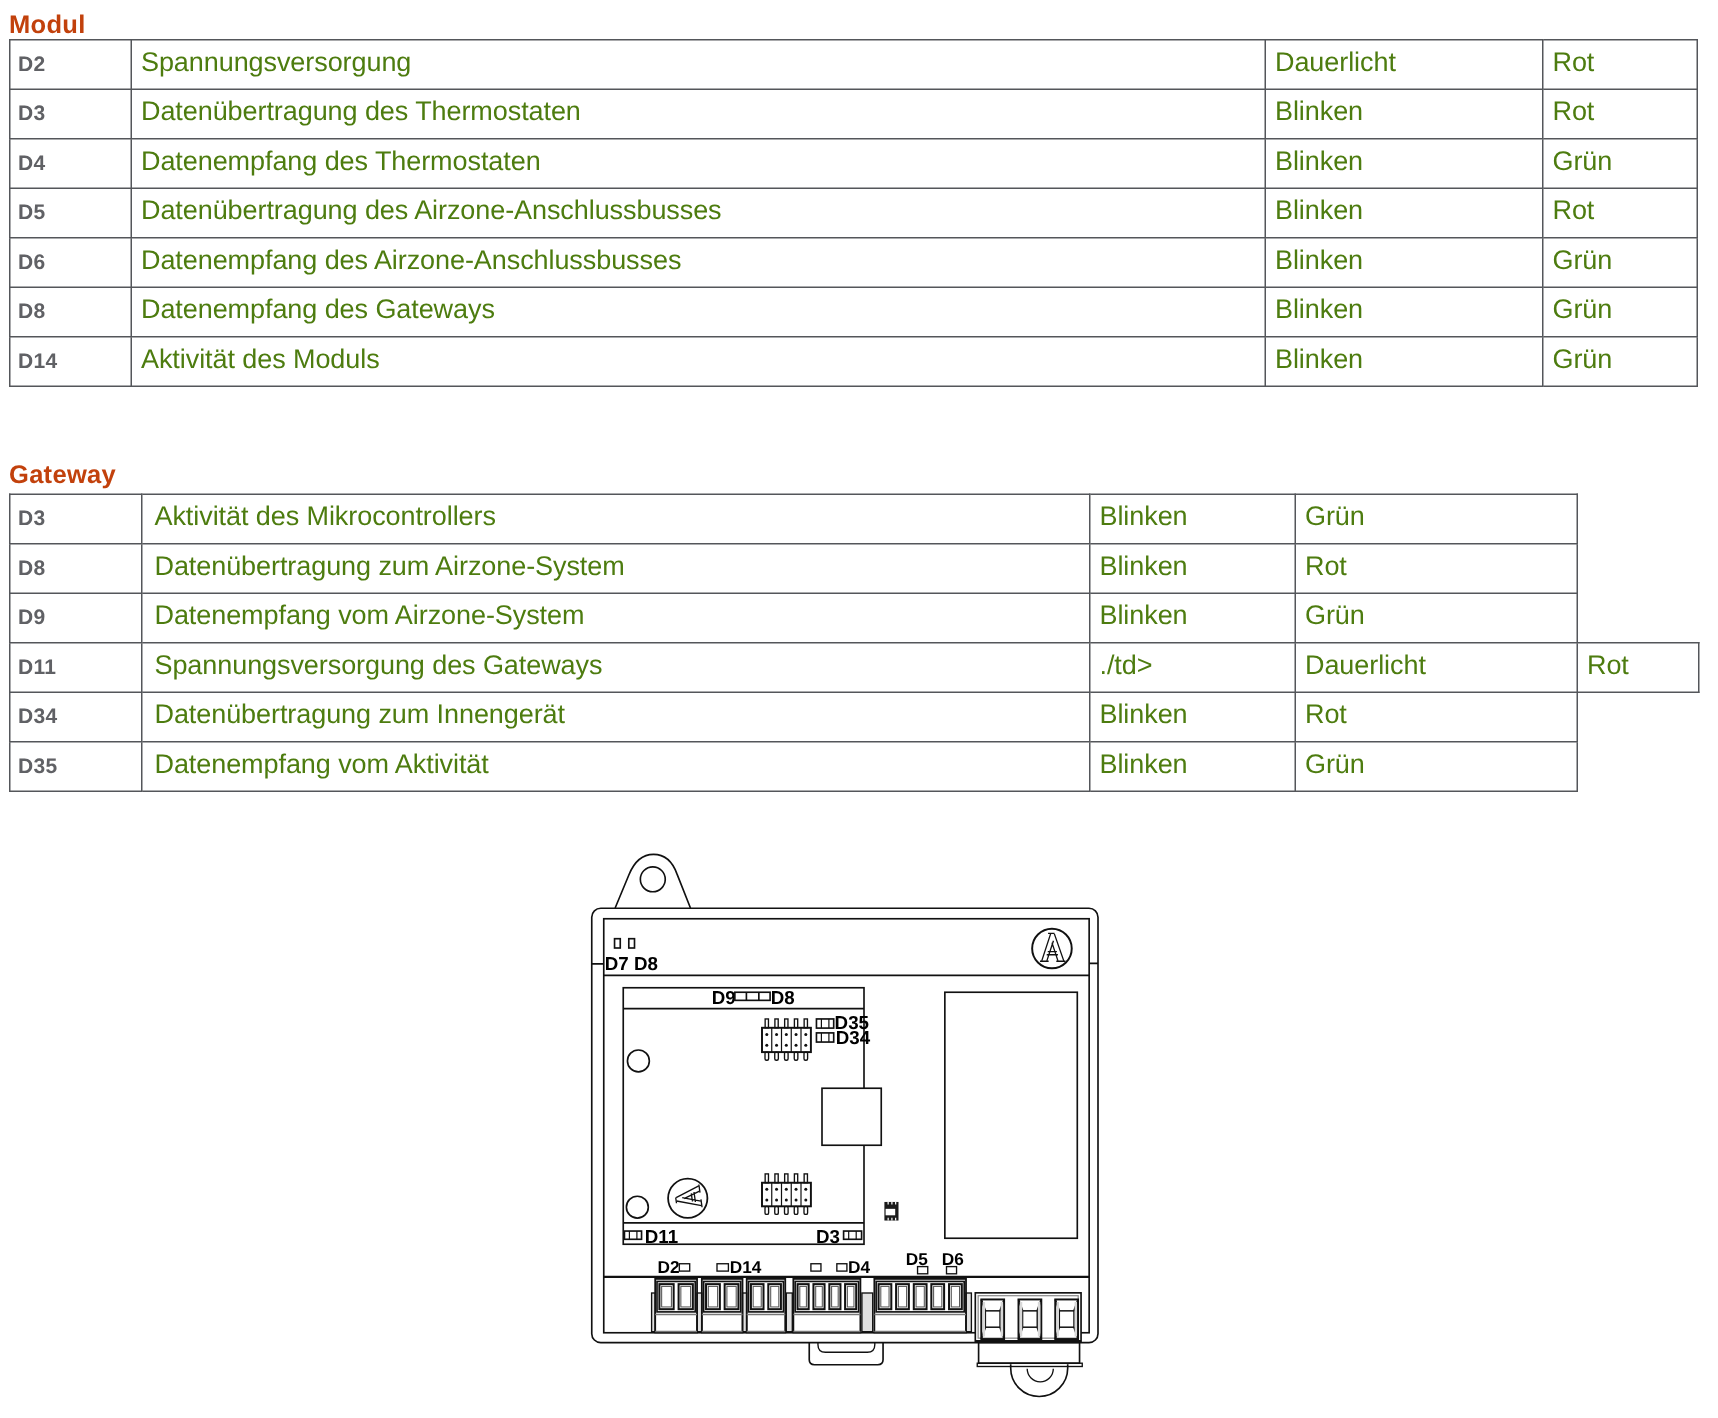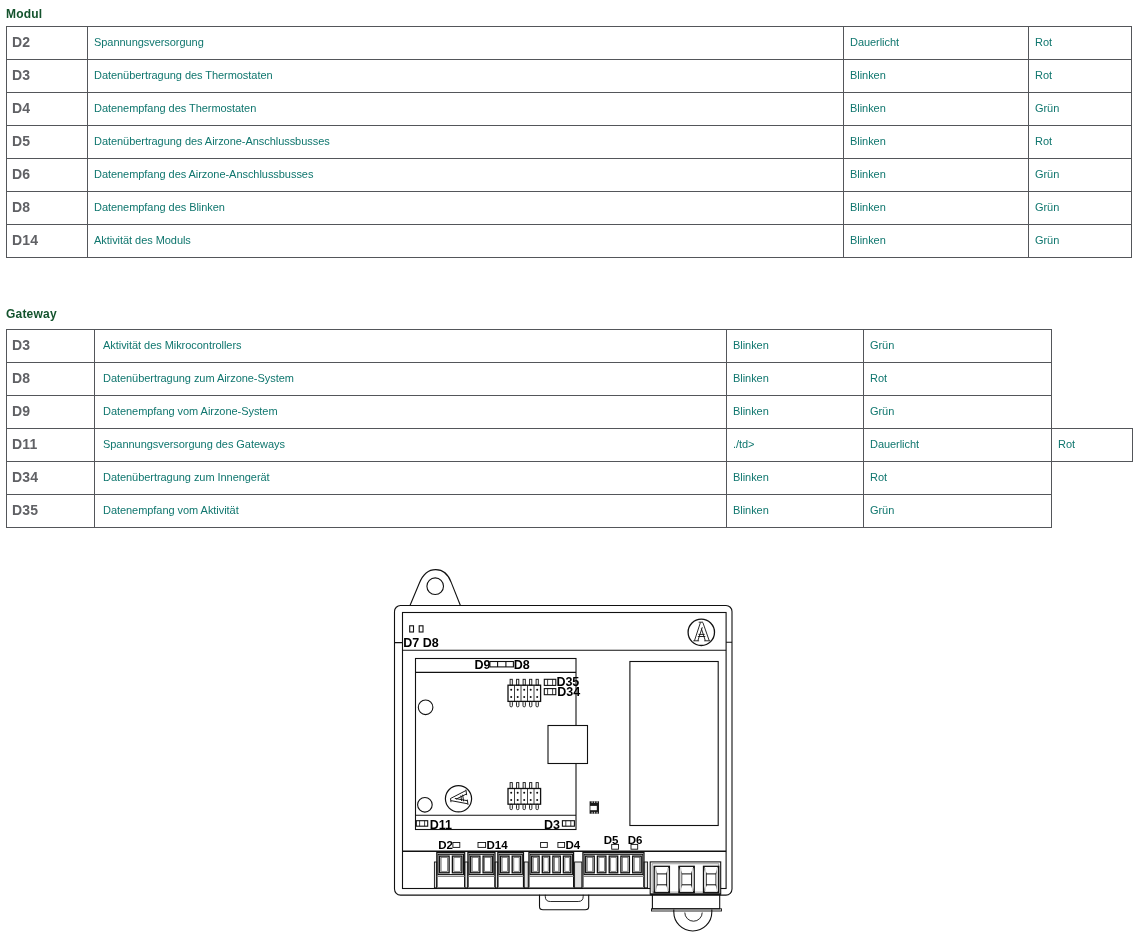--- a/index.html
+++ b/index.html
@@ -1,21 +1,21 @@
 <!DOCTYPE html>
 <html lang="de"><head>
 <meta charset="utf-8">
 <title>LED Tabellen</title>
 <style>
   html,body{margin:0;padding:0;background:#ffffff;}
   body{width:1145px;height:945px;position:relative;overflow:hidden;
        font-family:"Liberation Sans",sans-serif;}
-  .hd{position:absolute;font-weight:bold;font-size:12px;color:#14532d;letter-spacing:.2px;}
+  .hd{position:absolute;font-weight:bold;font-size:17px;color:#c2410c;letter-spacing:.2px;}
   table{position:absolute;border-collapse:collapse;table-layout:fixed;}
-  td{border:1px solid #54565a;font-size:11px;color:#0f766e;letter-spacing:-.05px;
+  td{border:1px solid #54565a;font-size:18px;color:#4d7c0f;letter-spacing:-.05px;
      padding:0 3px 3px 6px;white-space:nowrap;overflow:hidden;vertical-align:middle;}
   td.k{font-weight:bold;font-size:14px;color:#606165;padding-left:5px;letter-spacing:.2px;}
   tr{height:33px;}
   #t2 td:nth-child(2){padding-left:8px;margin-top:20px;}
 </style>
 </head>
 <body>
 
 <div class="hd" style="left:6px;top:7px;">Modul</div>
 
@@ -59,21 +59,21 @@
   <tr>
         <td class="k">D6</td>
         <td>Datenempfang des Airzone-Anschlussbusses</td>
         <td>Blinken</td>
         <td>Grün</td>
       </tr>
 
 
   <tr>
         <td class="k">D8</td>
-        <td>Datenempfang des Blinken</td>
+        <td>Datenempfang des Gateways</td>
         <td>Blinken</td>
         <td>Grün</td>
       </tr>
 
   <tr>
         <td class="k">D14</td>
         <td>Aktivität des Moduls</td>
         <td>Blinken</td>
         <td>Grün</td>
       </tr>

